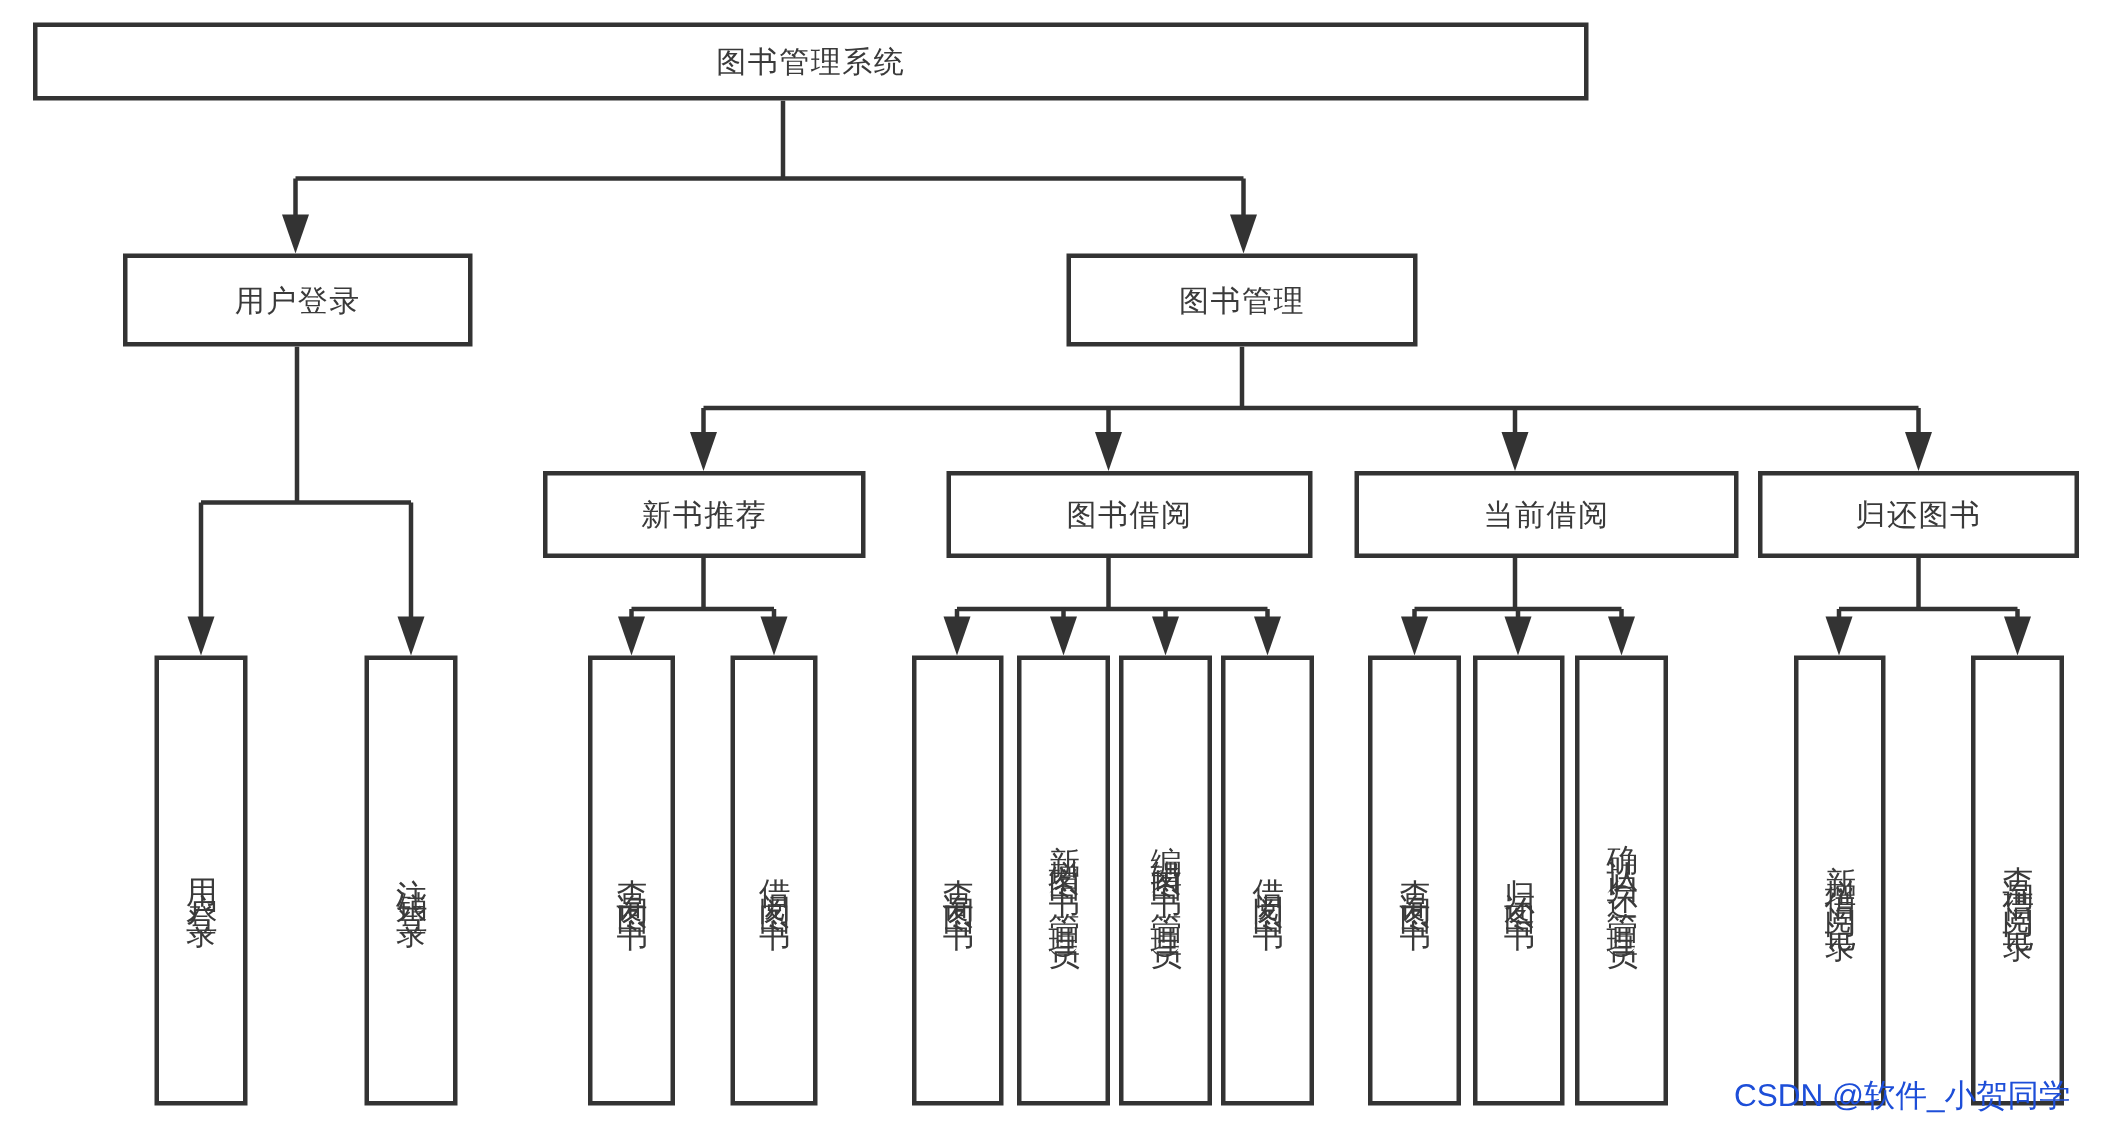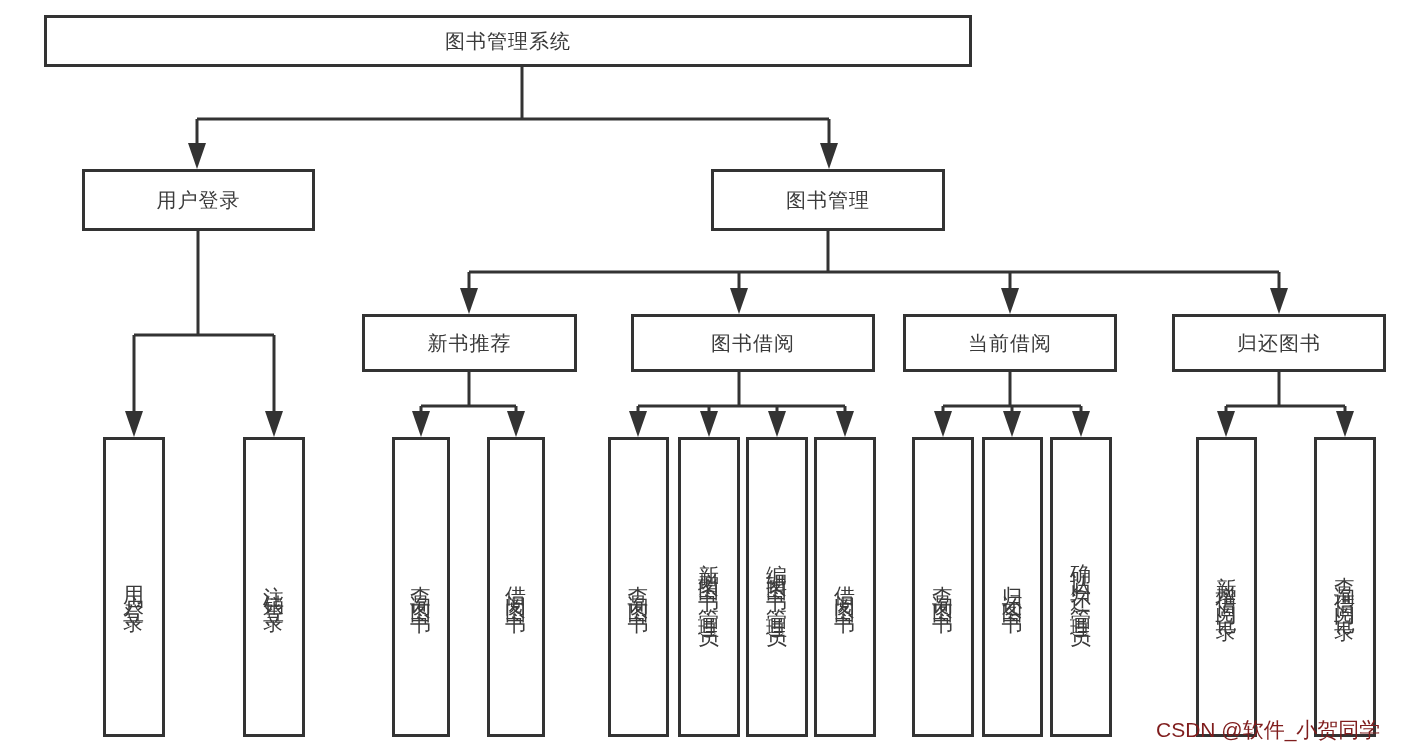--- a/index.html
+++ b/index.html
@@ -43,21 +43,21 @@
     font-size: 21px;
     line-height: 1;
     letter-spacing: 9px;
     white-space: nowrap;
   }
   .watermark {
     position: absolute;
     left: 1156px;
     top: 716px;
     font-size: 21px;
-    color: #7f1d1d;
+    color: #1d4ed8;
     white-space: nowrap;
     z-index: 3;
   }
 </style>
 </head>
 <body>
 
 <div class="stage">
 
   <svg class="connectors" width="1405" height="747" viewBox="0 0 1405 747">
@@ -119,38 +119,38 @@
       <polygon points="768,411 786,411 777,437"></polygon>
       <polygon points="836,411 854,411 845,437"></polygon>
       <polygon points="934,411 952,411 943,437"></polygon>
       <polygon points="1003,411 1021,411 1012,437"></polygon>
       <polygon points="1072,411 1090,411 1081,437"></polygon>
       <polygon points="1217,411 1235,411 1226,437"></polygon>
       <polygon points="1336,411 1354,411 1345,437"></polygon>
     </g>
   </svg>
 
-  <div class="box hbox" style="left:22px; top:15px; width:928px; height:52px;margin-left:22px;">
+  <div class="box hbox" style="left:22px; top:15px; width:1037px; height:52px;">
     <span class="lbl">图书管理系统</span>
   </div>
 
   <div class="box hbox" style="left:82px; top:169px; width:233px; height:62px;">
     <span class="lbl">用户登录</span>
   </div>
   <div class="box hbox" style="left:711px; top:169px; width:234px; height:62px;">
     <span class="lbl">图书管理</span>
   </div>
 
   <div class="box hbox" style="left:362px; top:314px; width:215px; height:58px;">
     <span class="lbl">新书推荐</span>
   </div>
   <div class="box hbox" style="left:631px; top:314px; width:244px; height:58px;">
     <span class="lbl">图书借阅</span>
   </div>
-  <div class="box hbox" style="left:903px; top:314px; width:214px; height:58px;">
+  <div class="box hbox" style="left:903px; top:314px; width:256px; height:58px;">
     <span class="lbl">当前借阅</span>
   </div>
   <div class="box hbox" style="left:1172px; top:314px; width:214px; height:58px;">
     <span class="lbl">归还图书</span>
   </div>
 
   <div class="box vbox" style="left:103px; top:437px; width:62px; height:300px;">
     <span class="lbl">用户登录</span>
   </div>
   <div class="box vbox" style="left:243px; top:437px; width:62px; height:300px;">

